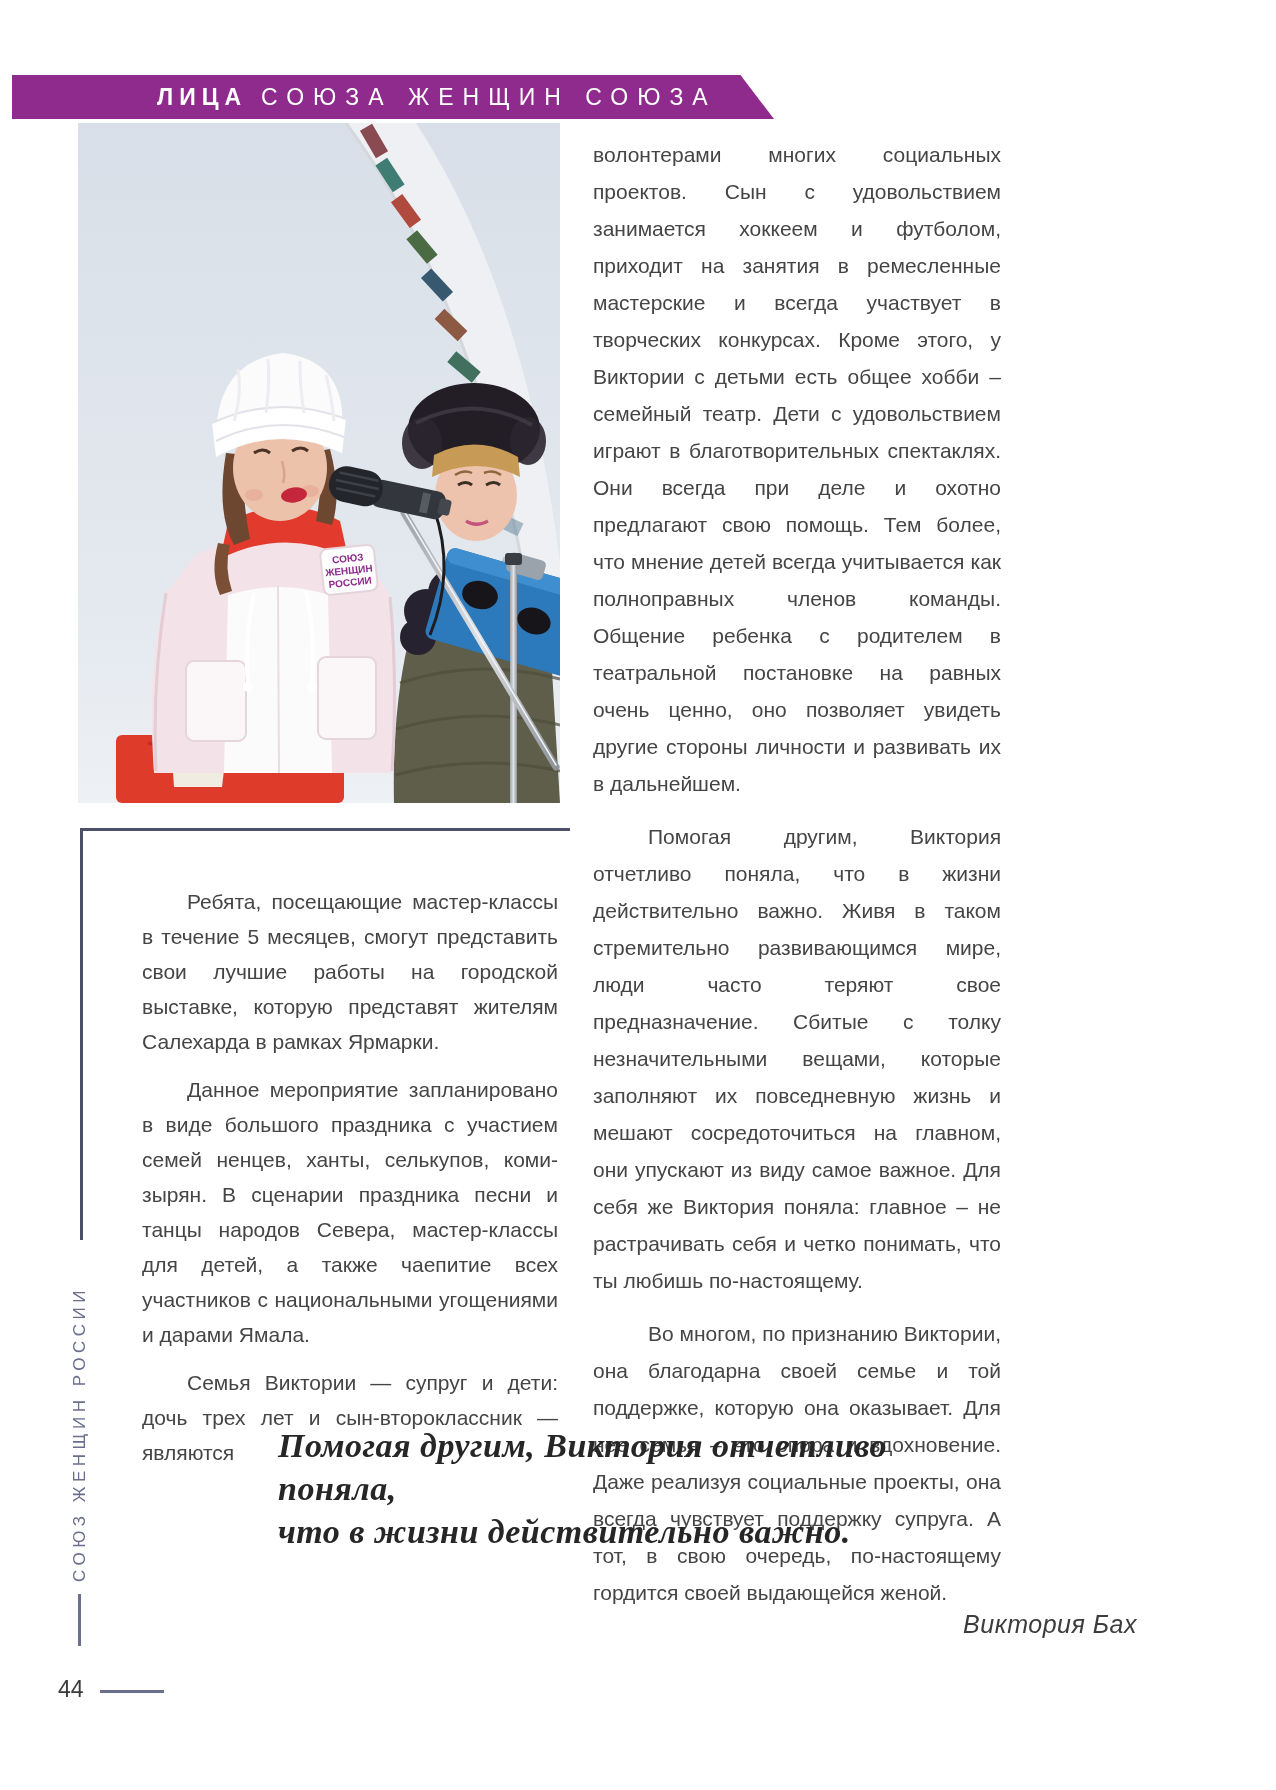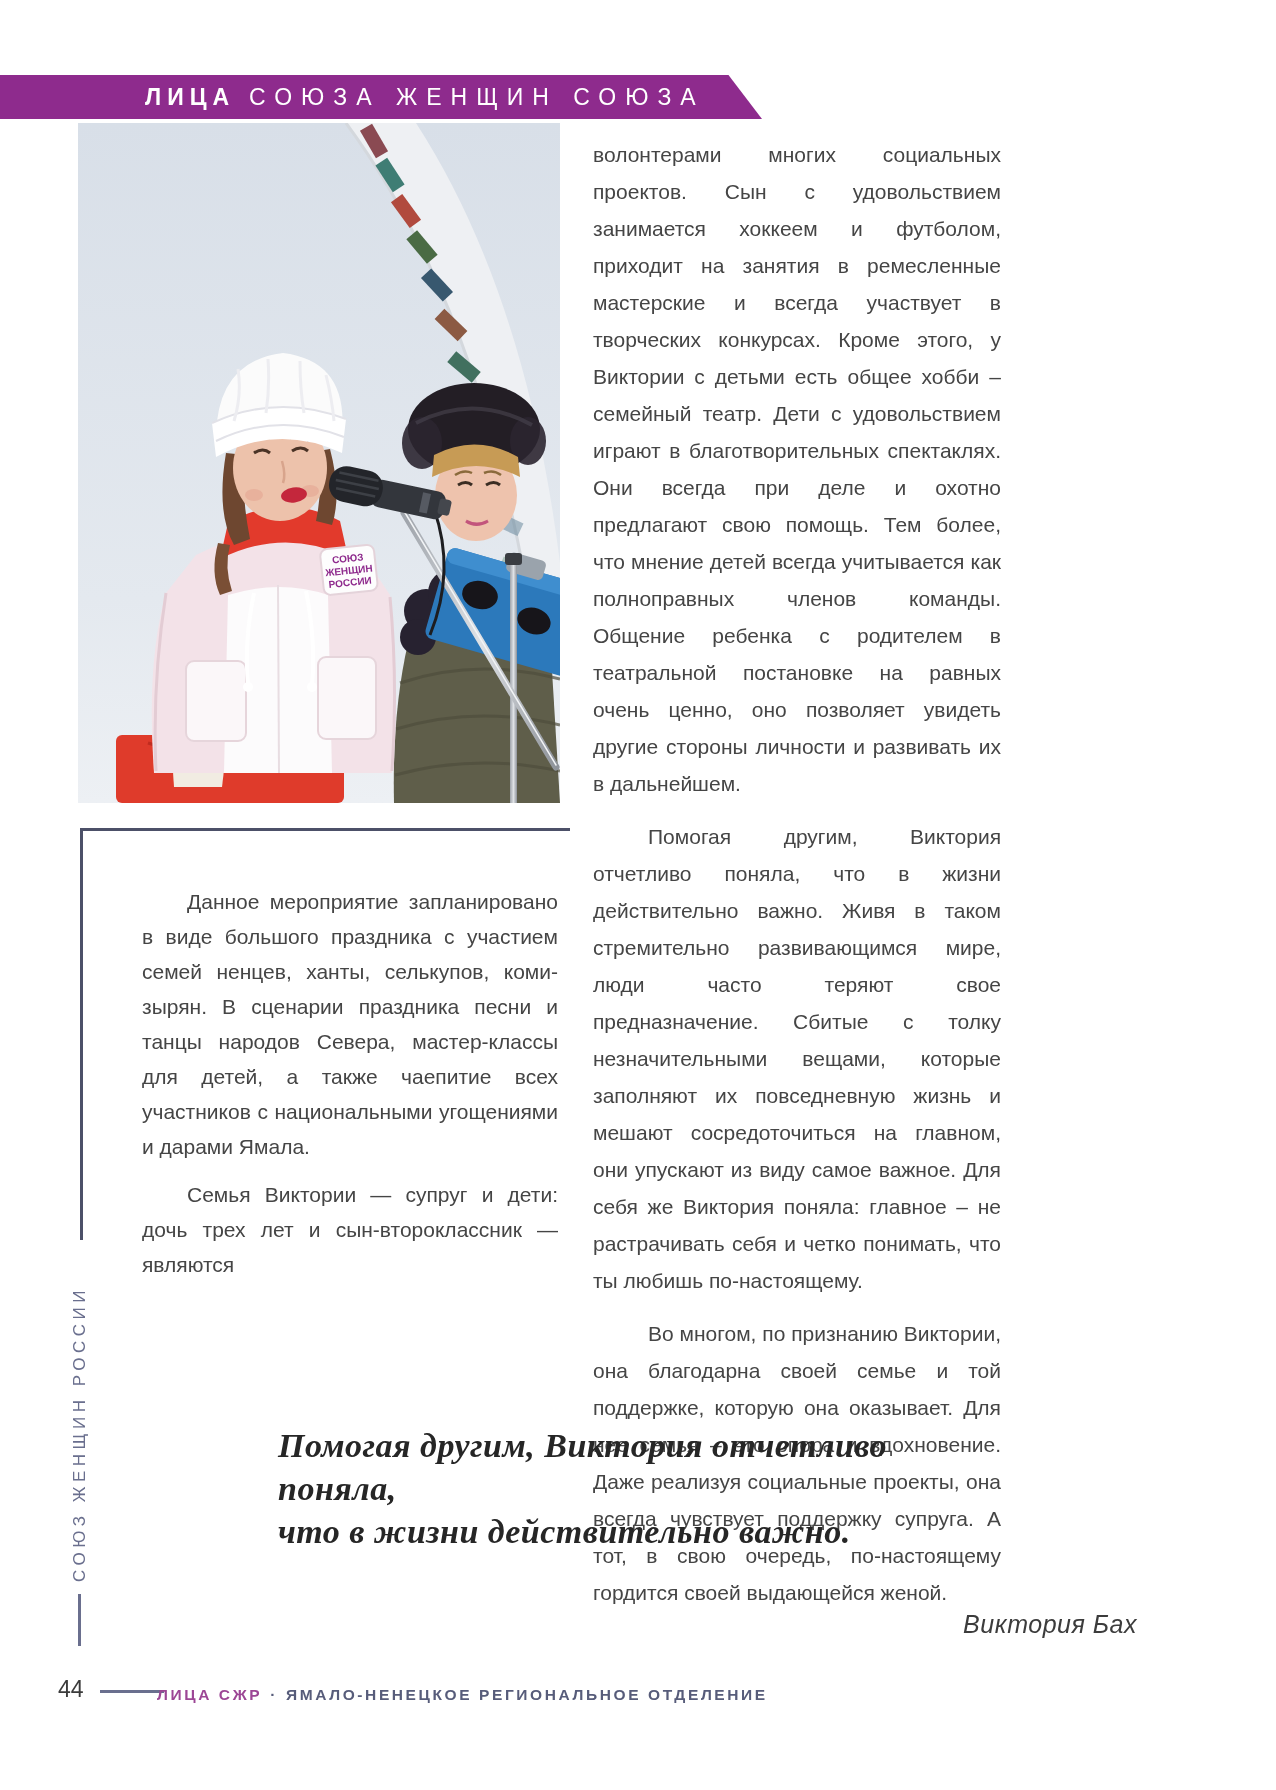--- a/index.html
+++ b/index.html
@@ -3,21 +3,21 @@
 <meta charset="utf-8">
 <style>
   html,body{margin:0;padding:0;background:#9a9a9a;}
   .page{
     position:relative;width:1276px;height:1790px;background:#ffffff;
     margin:0 auto;overflow:hidden;
     font-family:"Liberation Sans","DejaVu Sans",sans-serif;color:#454545;
   }
   
   .banner{
-    position:absolute;left:0;top:75px;width:762px;height:44px;background:#8e2b8d;
+    position:absolute;left:12px;top:75px;width:762px;height:44px;background:#8e2b8d;
     clip-path:polygon(0 0,95.6% 0,100% 100%,0 100%);
     display:flex;align-items:center;padding-left:145px;box-sizing:border-box;
     color:#fff;font-size:23px;white-space:nowrap;
   }
   .banner .b1{font-weight:700;letter-spacing:6px;margin-right:14px;}
   .banner .b2{font-weight:400;letter-spacing:9px;}
   
   .photo{position:absolute;left:78px;top:123px;width:482px;height:680px;overflow:hidden;}
   .photo svg{display:block;}
   
@@ -192,20 +192,21 @@
         <rect x="344" y="360" width="8" height="20" fill="#565a62"></rect>
         <rect x="362" y="362" width="12" height="16" rx="3" fill="#44474d"></rect>
       </g>
     </svg>
   </div>
 
   <div class="frame-top"></div>
   <div class="frame-side"></div>
 
   <div class="col left-col">
+    <p>Ребята, посещающие мастер-классы в течение 5 месяцев, смогут представить свои лучшие работы на городской выставке, которую представят жителям Салехарда в рамках Ярмарки.</p>
     <p>Данное мероприятие запланировано в виде большого праздника с участием семей ненцев, ханты, селькупов, коми-зырян. В сценарии праздника песни и танцы народов Севера, мастер-классы для детей, а также чаепитие всех участников с национальными угощениями и дарами Ямала.</p>
     <p>Семья Виктории — супруг и дети: дочь трех лет и сын-второклассник — являются</p>
   </div>
 
   <div class="col right-col">
     <p>волонтерами многих социальных проектов. Сын с удовольствием занимается хоккеем и футболом, приходит на занятия в ремесленные мастерские и всегда участвует в творческих конкурсах. Кроме этого, у Виктории с детьми есть общее хобби – семейный театр. Дети с удовольствием играют в благотворительных спектаклях. Они всегда при деле и охотно предлагают свою помощь. Тем более, что мнение детей всегда учитывается как полноправных членов команды. Общение ребенка с родителем в театральной постановке на равных очень ценно, оно позволяет увидеть другие стороны личности и развивать их в дальнейшем.</p>
     <p class="indent">Помогая другим, Виктория отчетливо поняла, что в жизни действительно важно. Живя в таком стремительно развивающимся мире, люди часто теряют свое предназначение. Сбитые с толку незначительными вещами, которые заполняют их повседневную жизнь и мешают сосредоточиться на главном, они упускают из виду самое важное. Для себя же Виктория поняла: главное – не растрачивать себя и четко понимать, что ты любишь по-настоящему.</p>
     <p class="indent">Во многом, по признанию Виктории, она благодарна своей семье и той поддержке, которую она оказывает. Для нее семья – это опора и вдохновение. Даже реализуя социальные проекты, она всегда чувствует поддержку супруга. А тот, в свою очередь, по-настоящему гордится своей выдающейся женой.</p>
   </div>
 
@@ -213,17 +214,14 @@
     <div>Помогая другим, Виктория отчетливо поняла,</div>
     <div>что в жизни действительно важно.</div>
   </div>
   <div class="attribution">Виктория Бах</div>
 
   <div class="v-text">СОЮЗ ЖЕНЩИН РОССИИ</div>
   <div class="v-rule"></div>
 
   <div class="pagenum">44</div>
   <div class="footer-dash"></div>
-  <div class="footer-line">
-    <span class="footer-brand">ЛИЦА СЖР</span><span class="footer-sep">·</span><span class="footer-section">ЯМАЛО-НЕНЕЦКОЕ РЕГИОНАЛЬНОЕ ОТДЕЛЕНИЕ</span>
-  </div>
 
 </div>
 
 </body></html>

